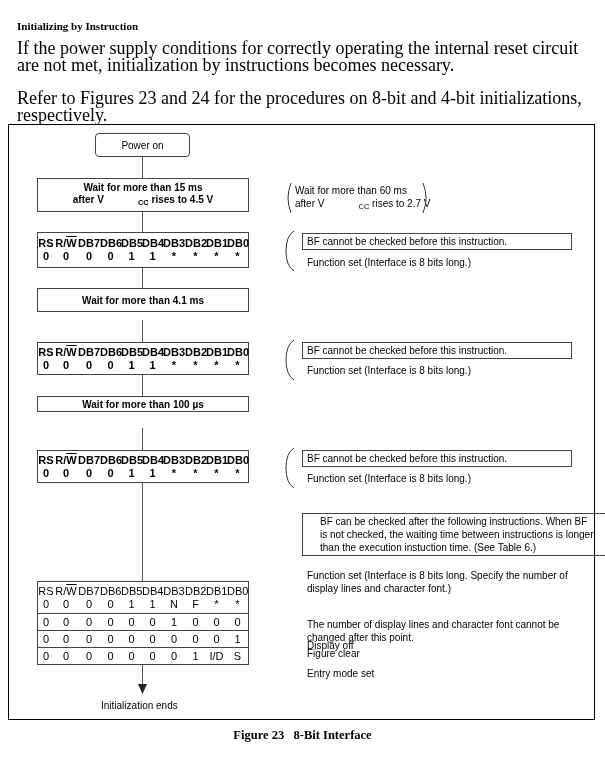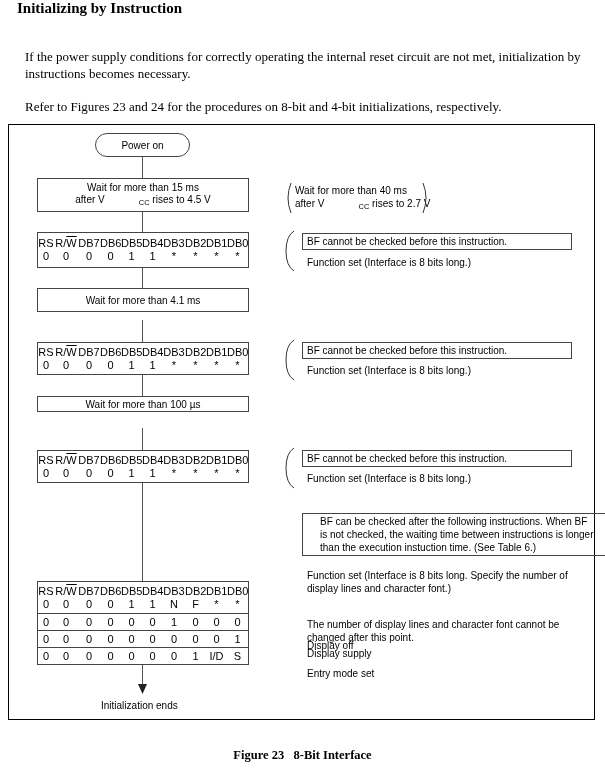--- a/index.html
+++ b/index.html
@@ -1,25 +1,25 @@
 <!DOCTYPE html>
 <html><head>
 <meta charset="utf-8">
 <style>
   html, body { margin:0; padding:0; background:#fff; }
   body { width:605px; height:783px; position:relative; overflow:hidden; color:#000; }
-  .serif { font-family: "Liberation Serif", "DejaVu Serif", serif; margin-top: 20px; }
+  .serif { font-family: "Liberation Serif", "DejaVu Serif", serif; }
   .sans { font-family: "Liberation Sans", "DejaVu Sans", sans-serif; }
   .abs { position:absolute; }
-  h1.title { position:absolute; left:17px; top:0; margin:0; font-size:15px; font-weight:bold; }
-  .para { position:absolute; left:17px; font-size:13px; line-height:17px; margin:8px; width:580px; }
+  h1.title { position:absolute; left:17px; top:20px; margin:0; font-size:11px; font-weight:bold; }
+  .para { position:absolute; left:17px; font-size:18px; line-height:17px; margin:0; width:580px; }
   .frame { position:absolute; left:8px; top:124px; width:587px; height:596px; border:1.3px solid #000; box-sizing:border-box; }
   .vline { position:absolute; left:142px; width:1px; background:#555; }
-  .box { position:absolute; left:37px; width:212px; border:1.2px solid #444; box-sizing:border-box; font-size:10px; text-align:center; display:flex; flex-direction:column; justify-content:center; background:#fff; }
-  .pill { position:absolute; left:95px; top:133px; width:95px; height:24px; border:1.2px solid #444; border-radius:12px; box-sizing:border-box; font-size:10px; display:flex; align-items:center; justify-content:center; background:#fff; }
+  .box { position:absolute; left:37px; width:212px; border:1.2px solid #444; box-sizing:border-box; font-size:10px; text-align:center; display:flex; flex-direction:column; justify-content:center; background:#fff;font-weight:bold; }
+  .pill { position:absolute; left:95px; top:133px; width:95px; height:24px; border:1.2px solid #444; border-radius:4px; box-sizing:border-box; font-size:10px; display:flex; align-items:center; justify-content:center; background:#fff; }
   .grid { display:grid; grid-template-columns: 16px 24px 22px 21px 21px 21px 22px 21px 21px 21px; justify-content:center; font-size:11px; line-height:13px; }
   .grid span { text-align:center; white-space:nowrap; }
   .ovl { text-decoration: overline; }
   .code { padding:2px 0; }
   .tbl { position:absolute; left:37px; top:581px; width:212px; border:1.2px solid #444; box-sizing:border-box; background:#fff; }
   .tbl .row { border-top:1.2px solid #444; height:16px; display:flex; align-items:center; justify-content:center; }
   .tbl .head { height:31px; display:flex; align-items:center; justify-content:center; }
   .note { position:absolute; font-size:10px; line-height:13px; }
   .bfbox { position:absolute; left:302px; width:270px; border:1.2px solid #444; box-sizing:border-box; font-size:10px; padding:1px 4px; line-height:13px; }
   .brace { position:absolute; left:285px; width:10px; }
@@ -211,21 +211,21 @@
     </div>
   </div>
 </div>
 
 <div class="note sans" style="left:101px;top:699px;">Initialization ends</div>
 
 <svg class="abs" style="left:284px;top:182px;" width="8" height="32">
     <path d="M7,1 Q1,16 7,31" fill="none" stroke="#333" stroke-width="1"></path>
   </svg>
 <div class="note sans" style="left:295px;top:184px;line-height:13px;">
-  <div>Wait for more than 40 ms</div>
+  <div>Wait for more than 60 ms</div>
   <div><span>after V</span><sub>CC</sub><span> rises to 2.7 V</span></div>
 </div>
 <svg class="abs" style="left:422px;top:182px;" width="8" height="32">
     <path d="M1,1 Q7,16 1,31" fill="none" stroke="#333" stroke-width="1"></path>
   </svg>
 
 <svg class="brace" style="top:230px;" width="10" height="42">
     <path d="M9,1 Q1,6 1,21 Q1,36 9,41" fill="none" stroke="#333" stroke-width="1"></path>
   </svg>
 <div class="bfbox sans" style="top:233px;">BF cannot be checked before this instruction.</div>
@@ -240,16 +240,16 @@
 <svg class="brace" style="top:447px;" width="10" height="42">
     <path d="M9,1 Q1,6 1,21 Q1,36 9,41" fill="none" stroke="#333" stroke-width="1"></path>
   </svg>
 <div class="bfbox sans" style="top:450px;">BF cannot be checked before this instruction.</div>
 <div class="note sans" style="left:307px;top:472px;">Function set  (Interface is 8 bits long.)</div>
 
 <div class="bfbox sans" style="top:513px;width:310px;padding:1px 17px;">BF can be checked after the following instructions. When BF is not checked, the waiting time between instructions is longer than the execution instuction time.  (See Table 6.)</div>
 <div class="note sans" style="left:307px;top:569px;width:265px;">Function set  (Interface is 8 bits long.  Specify the number of display lines and character font.)</div>
 <div class="note sans" style="left:307px;top:618px;width:265px;">The number of display lines and character font cannot be changed after this point.</div>
 <div class="note sans" style="left:307px;top:627px;margin-top:12px;">Display off</div>
-<div class="note sans" style="left:307px;top:647px;">Display supply</div>
+<div class="note sans" style="left:307px;top:647px;">Figure clear</div>
 <div class="note sans" style="left:307px;top:667px;">Entry mode set</div>
 
 <div class="caption serif" style="white-space:pre;">Figure 23   8-Bit Interface</div>
 
 </body></html>

